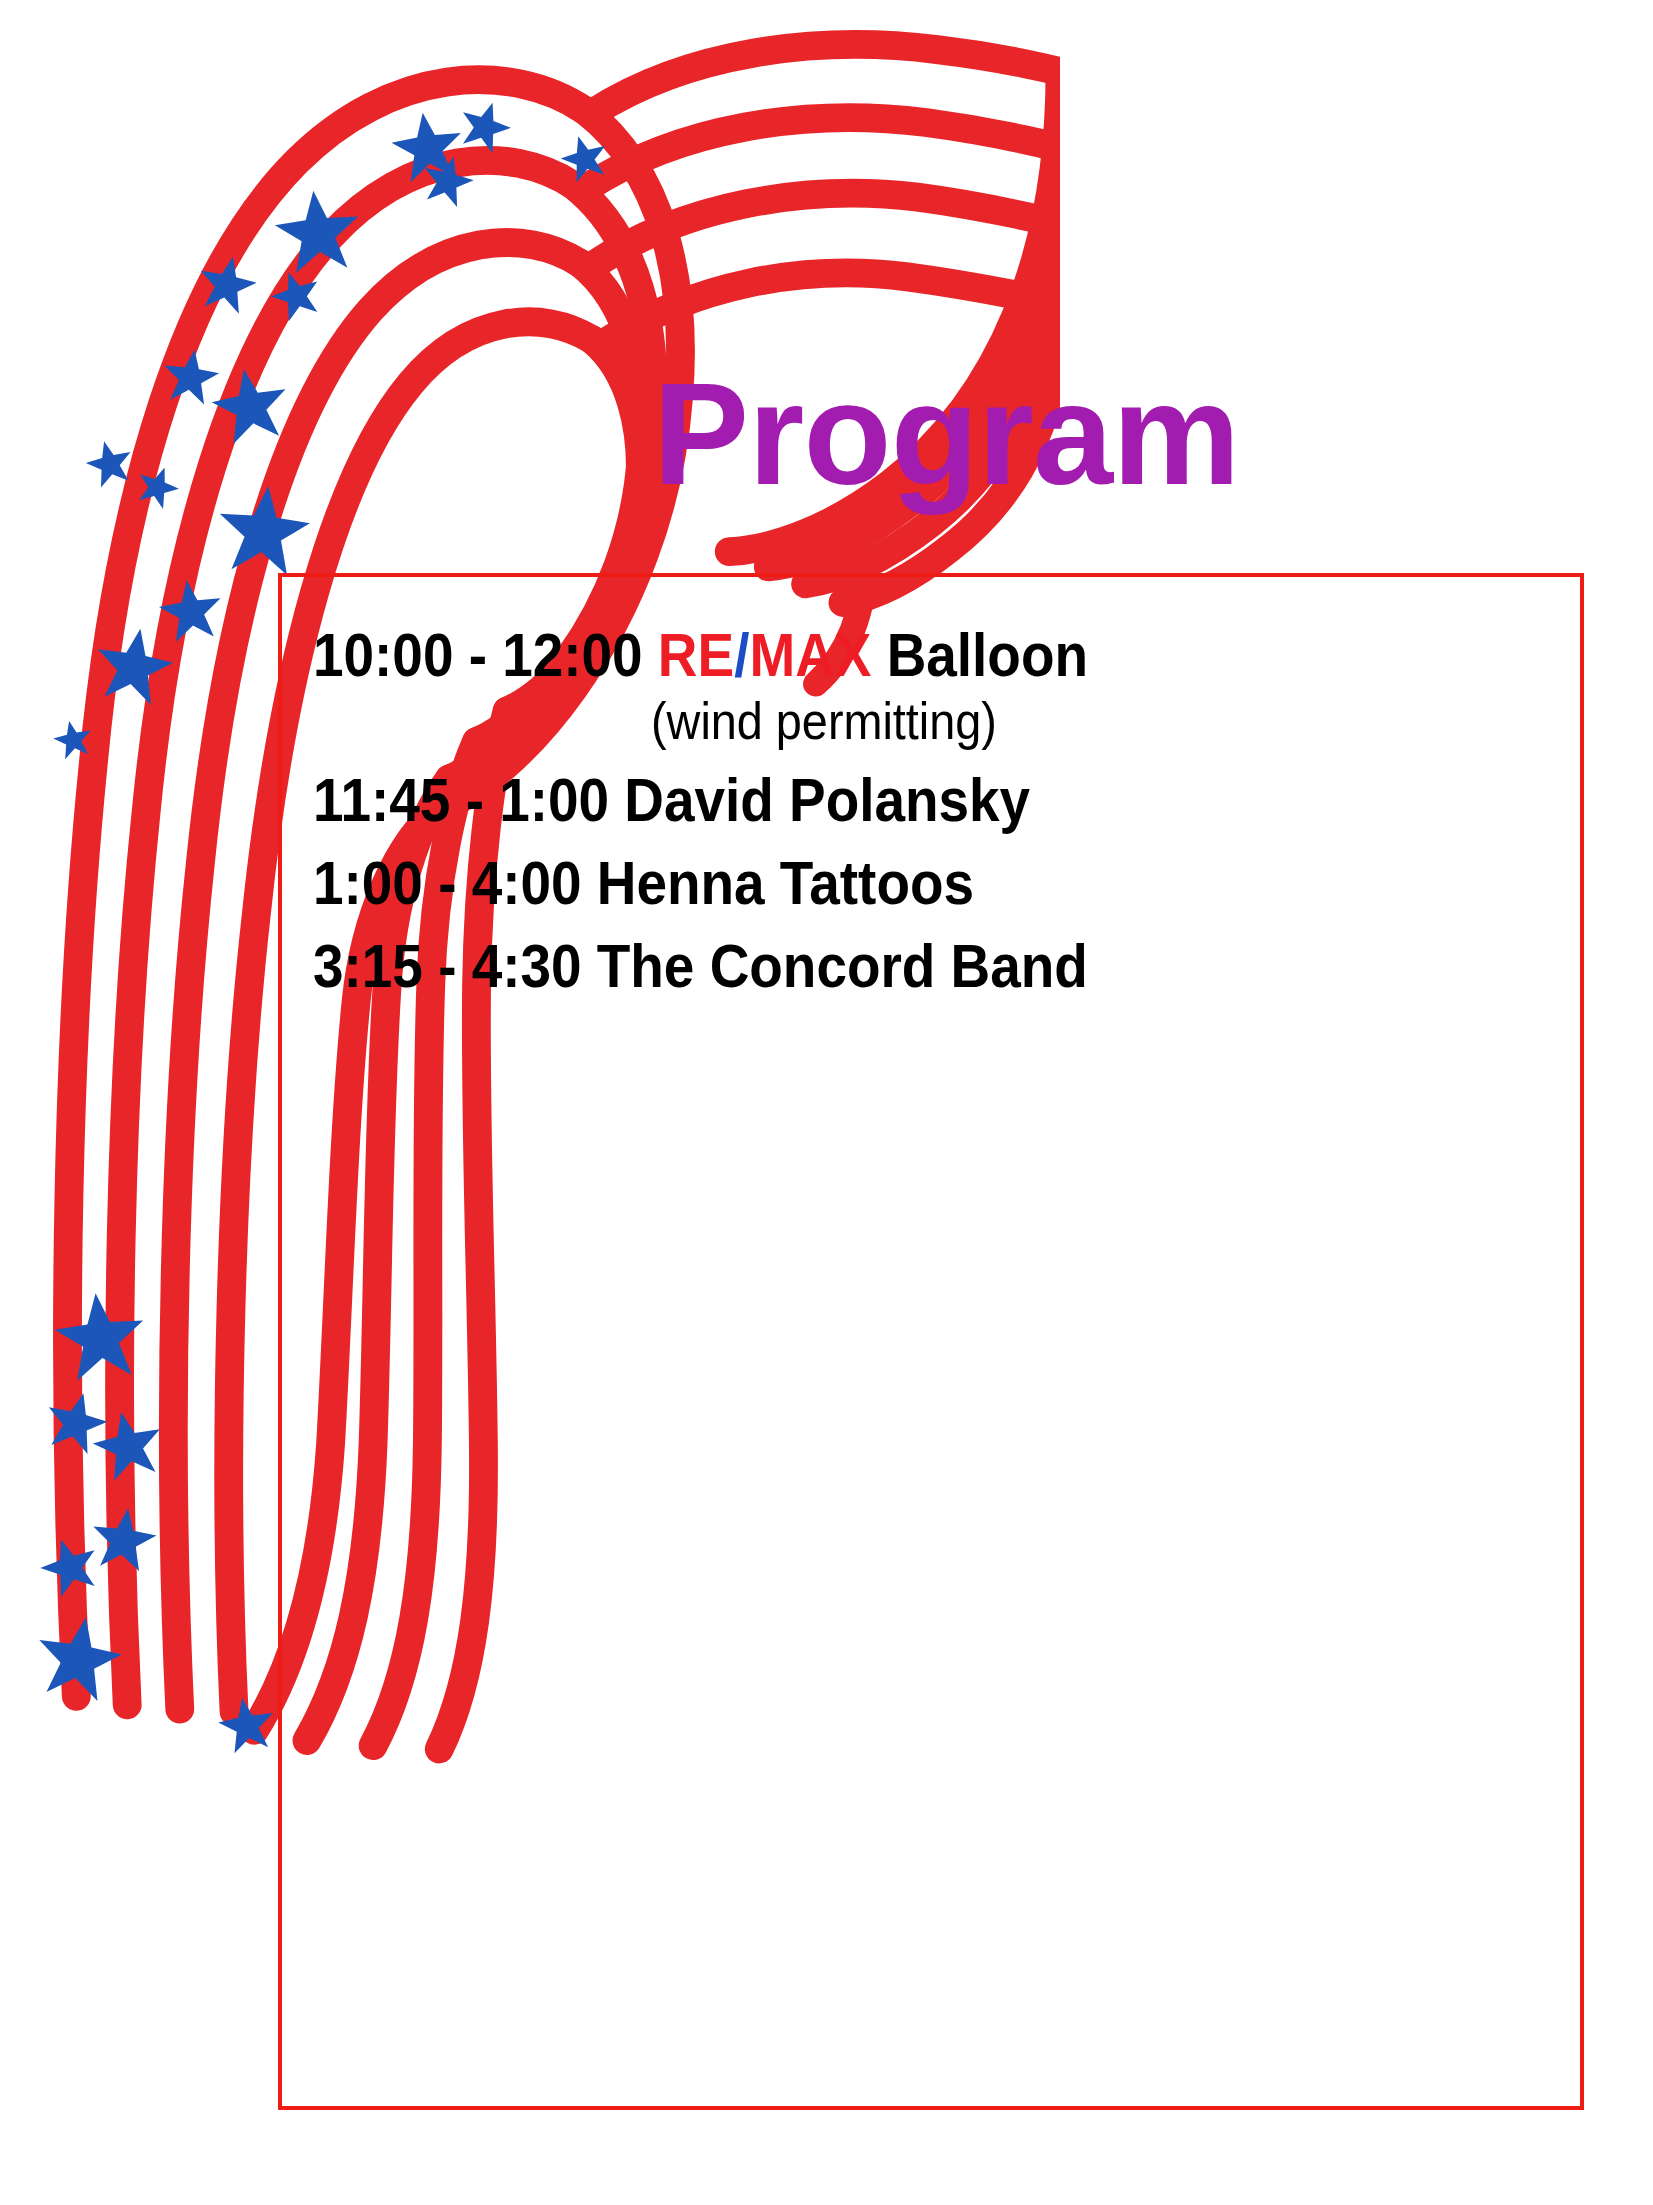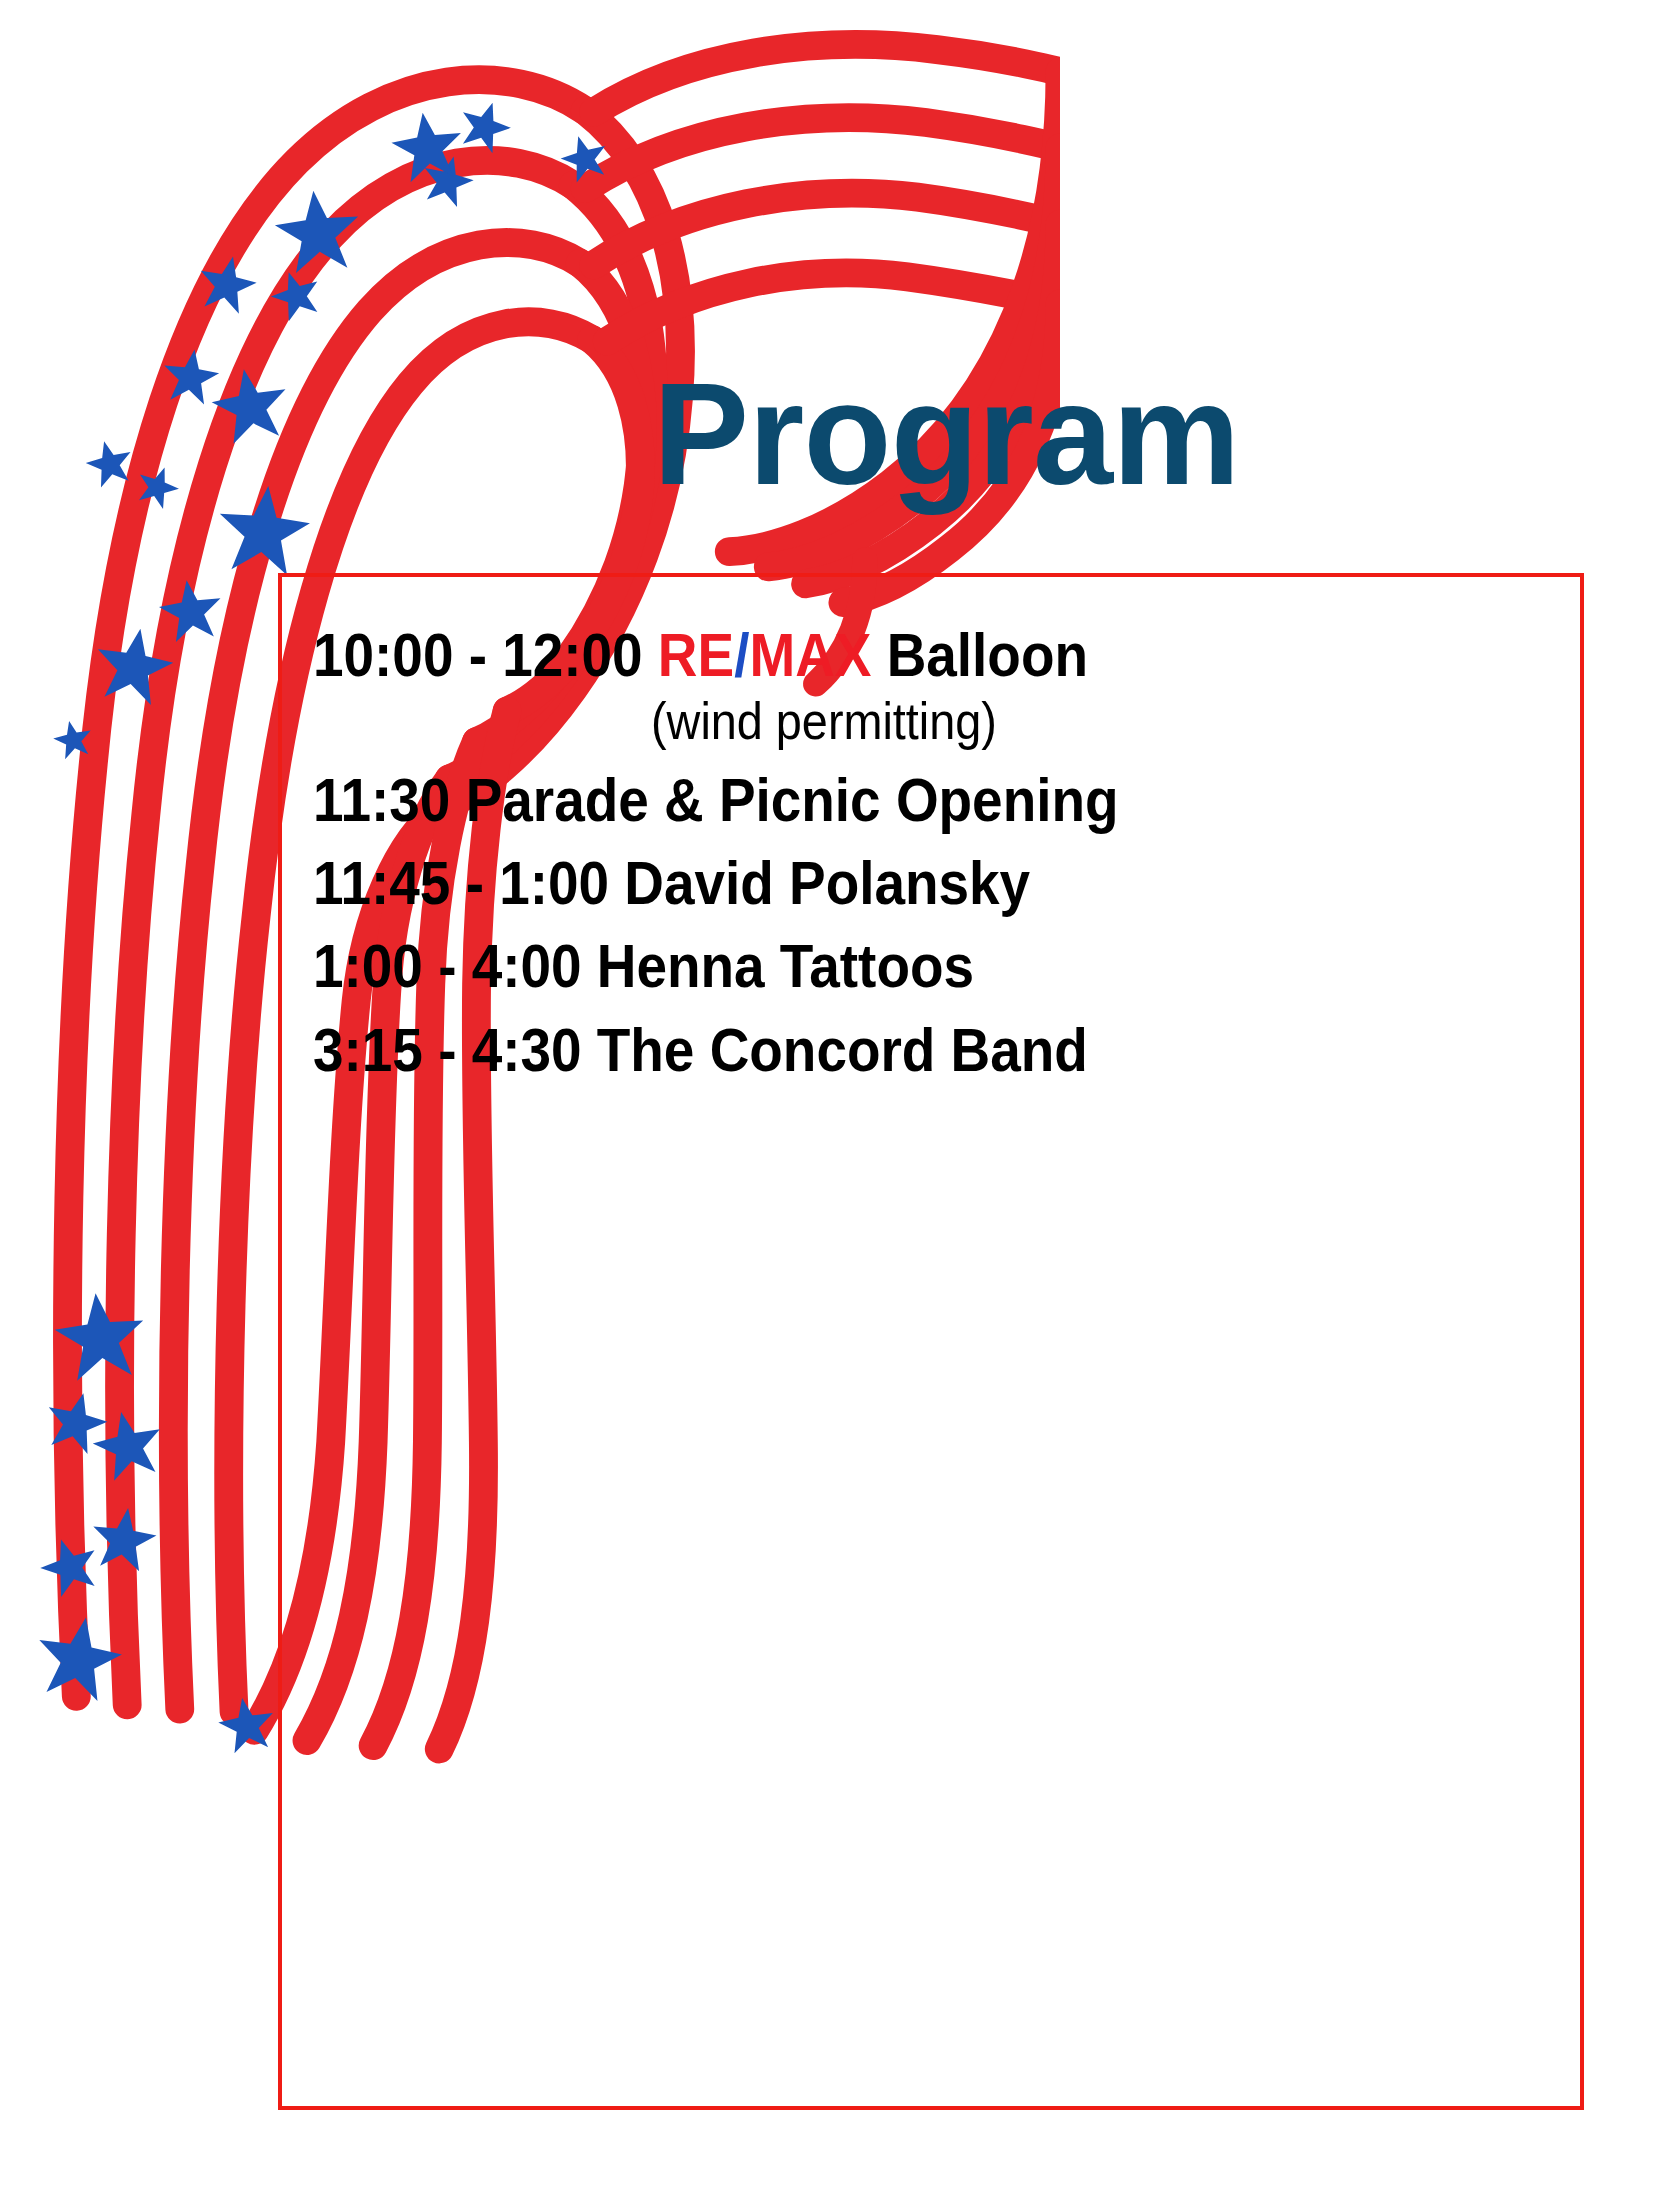--- a/index.html
+++ b/index.html
@@ -27,21 +27,21 @@
 
   
   #page-title {
     position: absolute;
     left: 653px;
     top: 363px;
     font-size: 144px;
     font-weight: bold;
     line-height: 1;
     letter-spacing: -0.8px;
-    color: #0c4a6e;
+    color: #a21caf;
     white-space: nowrap;
   }
 
   
   #program-box {
     position: absolute;
     left: 278px;
     top: 573px;
     width: 1306px;
     height: 1537px;
@@ -173,23 +173,20 @@
 <div id="page-title">Program</div>
 
 <div id="program-box">
   <div id="program-list">
 
     <div class="program-item">
       <div class="item-line"><span>10:00 - 12:00 </span><span class="remax-re">RE</span><span class="remax-sl">/</span><span class="remax-max">MAX</span><span> Balloon</span></div>
       <div class="item-sub">(wind permitting)</div>
     </div>
 
-    <div class="program-item">
-      <div class="item-line">11:30 Parade &amp; Picnic Opening</div>
-    </div>
 
     <div class="program-item">
       <div class="item-line">11:45 - 1:00 David Polansky</div>
     </div>
 
 
 
     <div class="program-item">
       <div class="item-line">1:00 - 4:00 Henna Tattoos</div>
     </div>

